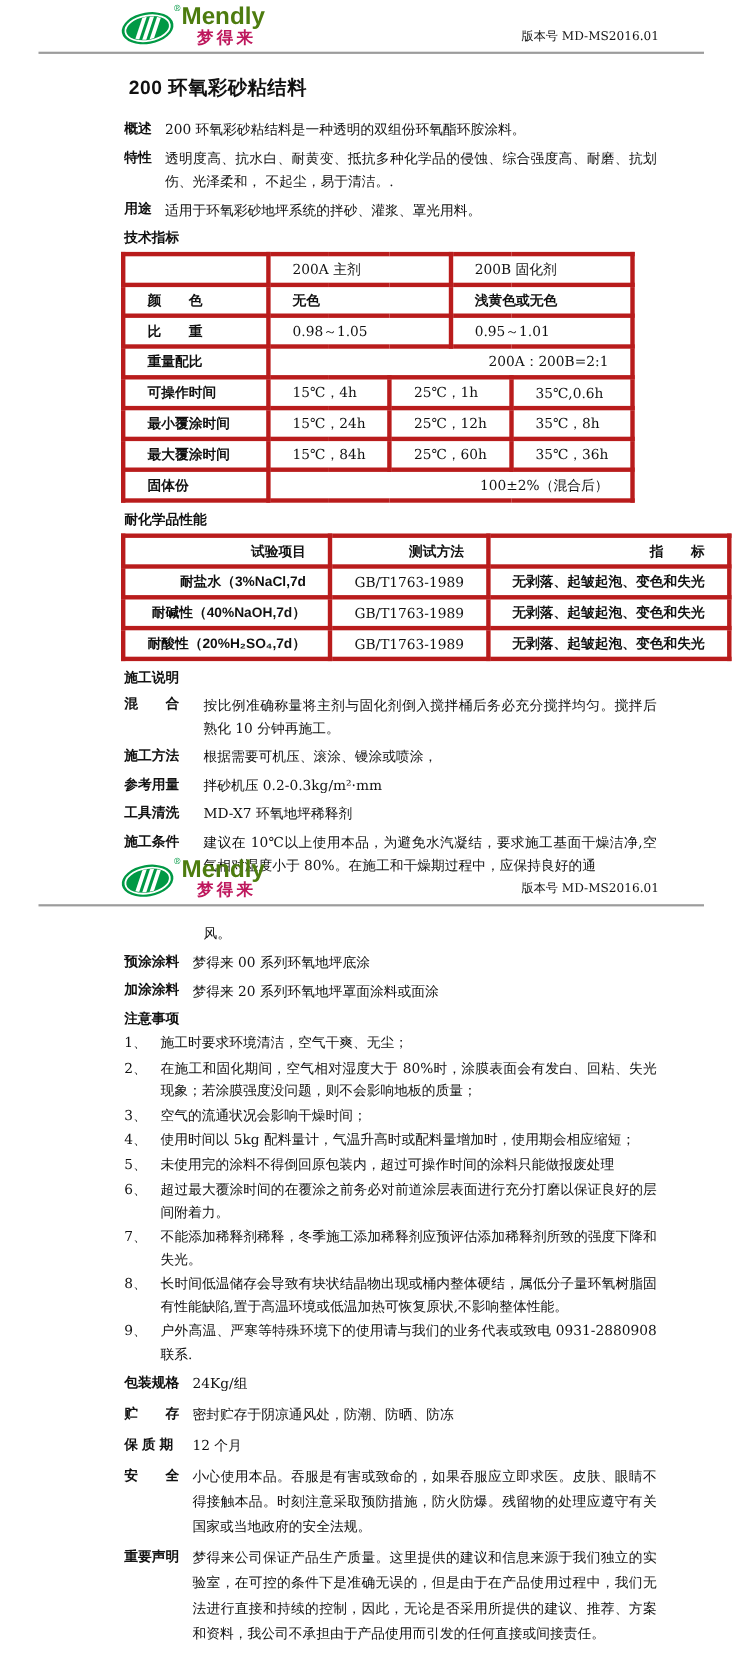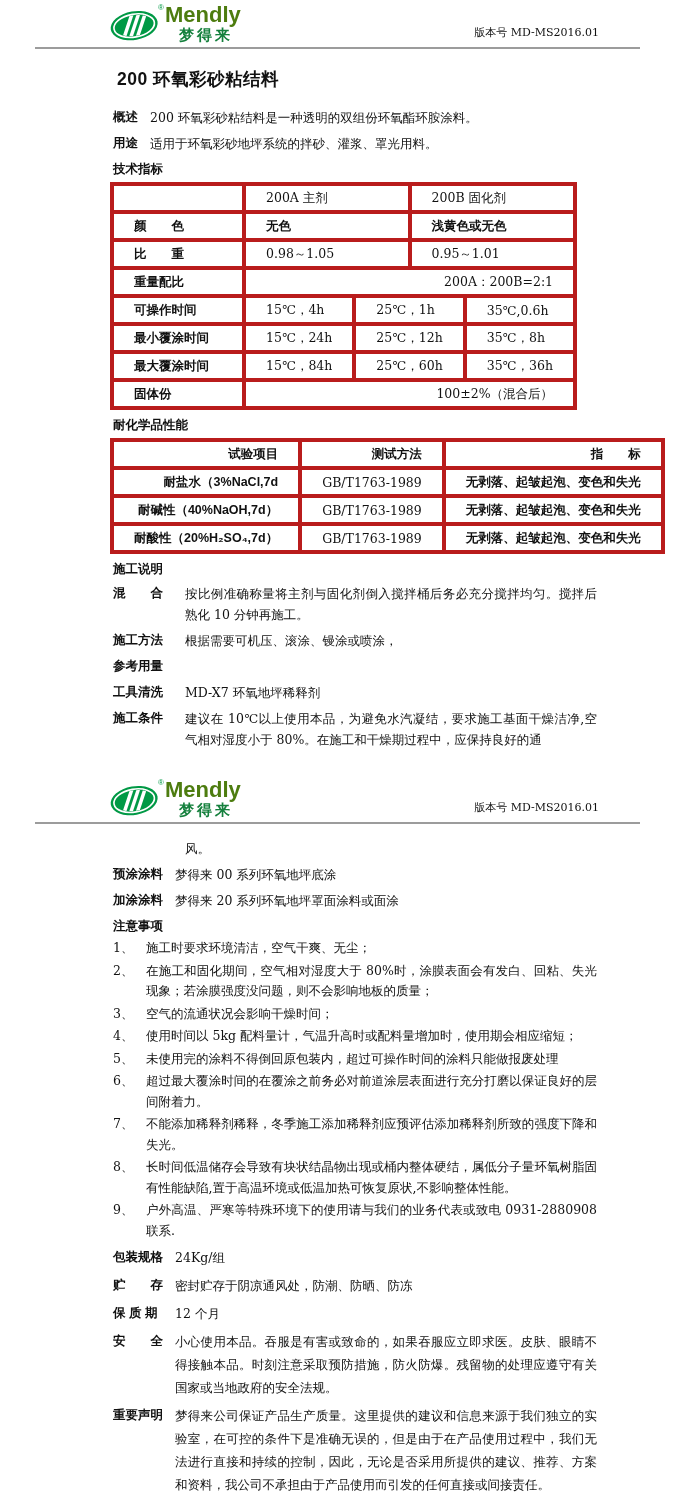--- a/index.html
+++ b/index.html
@@ -10,21 +10,21 @@
   .page2{height:741px;padding-top:10px;}
   
   .hdr{display:flex;align-items:flex-start;padding-top:4px;}
   .hdr-logo{margin-left:108px;display:flex;align-items:flex-start;position:relative;}
   .logo-mark{position:relative;width:54px;height:40px;}
   .logo-reg{position:absolute;top:-1px;right:-2px;font-size:8px;color:#009945;
             font-family:"Liberation Sans",sans-serif;}
   .wordmark{margin-left:3px;line-height:1;}
   .wm-en{color:#4d7c0f;font-family:"Liberation Sans",sans-serif;font-weight:bold;
          font-size:22px;letter-spacing:0px;}
-  .wm-cn{color:#15803d;font-family:"Liberation Sans",sans-serif;font-weight:bold;
+  .wm-cn{color:#be185d;font-family:"Liberation Sans",sans-serif;font-weight:bold;
          font-size:15px;letter-spacing:3px;margin-top:1px;margin-left:14px;}
   .hdr-version{margin-left:auto;margin-right:88px;margin-top:21px;font-size:11px;white-space:nowrap;}
   .hdr-rule{border-bottom:2px solid #9c9c9c;margin:3px 47px 0 35px;height:0;}
   
   .title{font-family:"Liberation Sans",sans-serif;font-weight:bold;font-size:17.5px;
          margin:18px 0 16px 117px;letter-spacing:0.5px;}
   
   .frow{display:flex;margin:2px 90px 0 113px;line-height:21px;}
   .flabel{font-family:"Liberation Sans",sans-serif;font-weight:bold;flex:none;}
   .ftext{flex:1;text-align:justify;}
@@ -75,20 +75,24 @@
   </div>
   <div class="hdr-rule"></div>
 
   <div class="title">200 环氧彩砂粘结料</div>
 
   <div class="frow">
     <span class="flabel w37">概述</span>
     <span class="ftext">200 环氧彩砂粘结料是一种透明的双组份环氧酯环胺涂料。</span>
   </div>
   <div class="frow sp">
+    <span class="flabel w37">特性</span>
+    <span class="ftext">透明度高、抗水白、耐黄变、抵抗多种化学品的侵蚀、综合强度高、耐磨、抗划伤、光泽柔和， 不起尘，易于清洁。.</span>
+  </div>
+  <div class="frow sp">
     <span class="flabel w37">用途</span>
     <span class="ftext">适用于环氧彩砂地坪系统的拌砂、灌浆、罩光用料。</span>
   </div>
 
   <div class="h">技术指标</div>
   <table class="t tech">
     <colgroup>
         <col class="cl">
         <col class="cu">
         <col class="cu">
@@ -177,20 +181,21 @@
   <div class="frow sp">
     <span class="flabel w72">混　　合</span>
     <span class="ftext">按比例准确称量将主剂与固化剂倒入搅拌桶后务必充分搅拌均匀。搅拌后熟化 10 分钟再施工。</span>
   </div>
   <div class="frow sp">
     <span class="flabel w72">施工方法</span>
     <span class="ftext">根据需要可机压、滚涂、镘涂或喷涂，</span>
   </div>
   <div class="frow sp">
     <span class="flabel w72">参考用量</span>
+    <span class="ftext">拌砂机压 0.2-0.3kg/m²·mm</span>
   </div>
   <div class="frow sp">
     <span class="flabel w72">工具清洗</span>
     <span class="ftext">MD-X7 环氧地坪稀释剂</span>
   </div>
   <div class="frow sp">
     <span class="flabel w72">施工条件</span>
     <span class="ftext">建议在 10℃以上使用本品，为避免水汽凝结，要求施工基面干燥洁净,空气相对湿度小于 80%。在施工和干燥期过程中，应保持良好的通</span>
   </div>
 </div>

